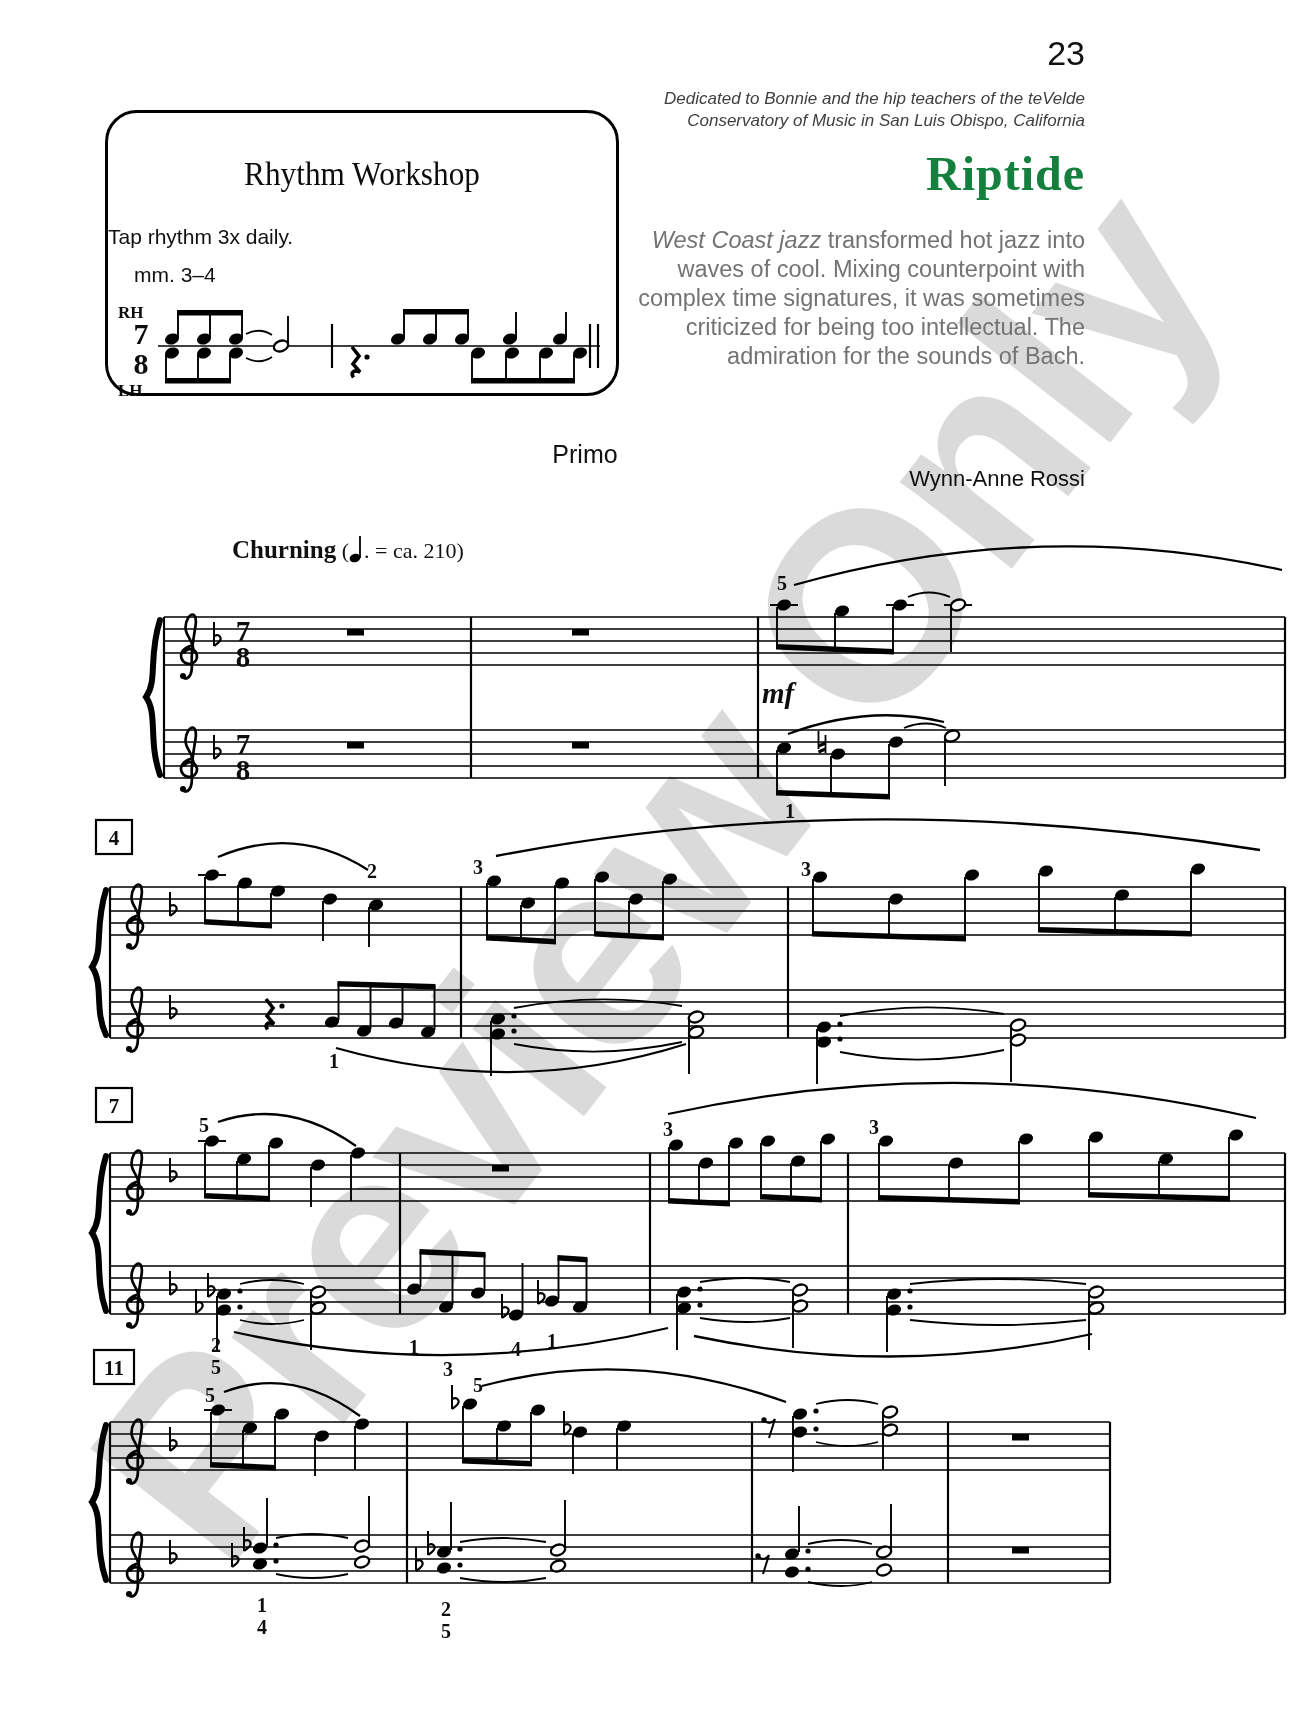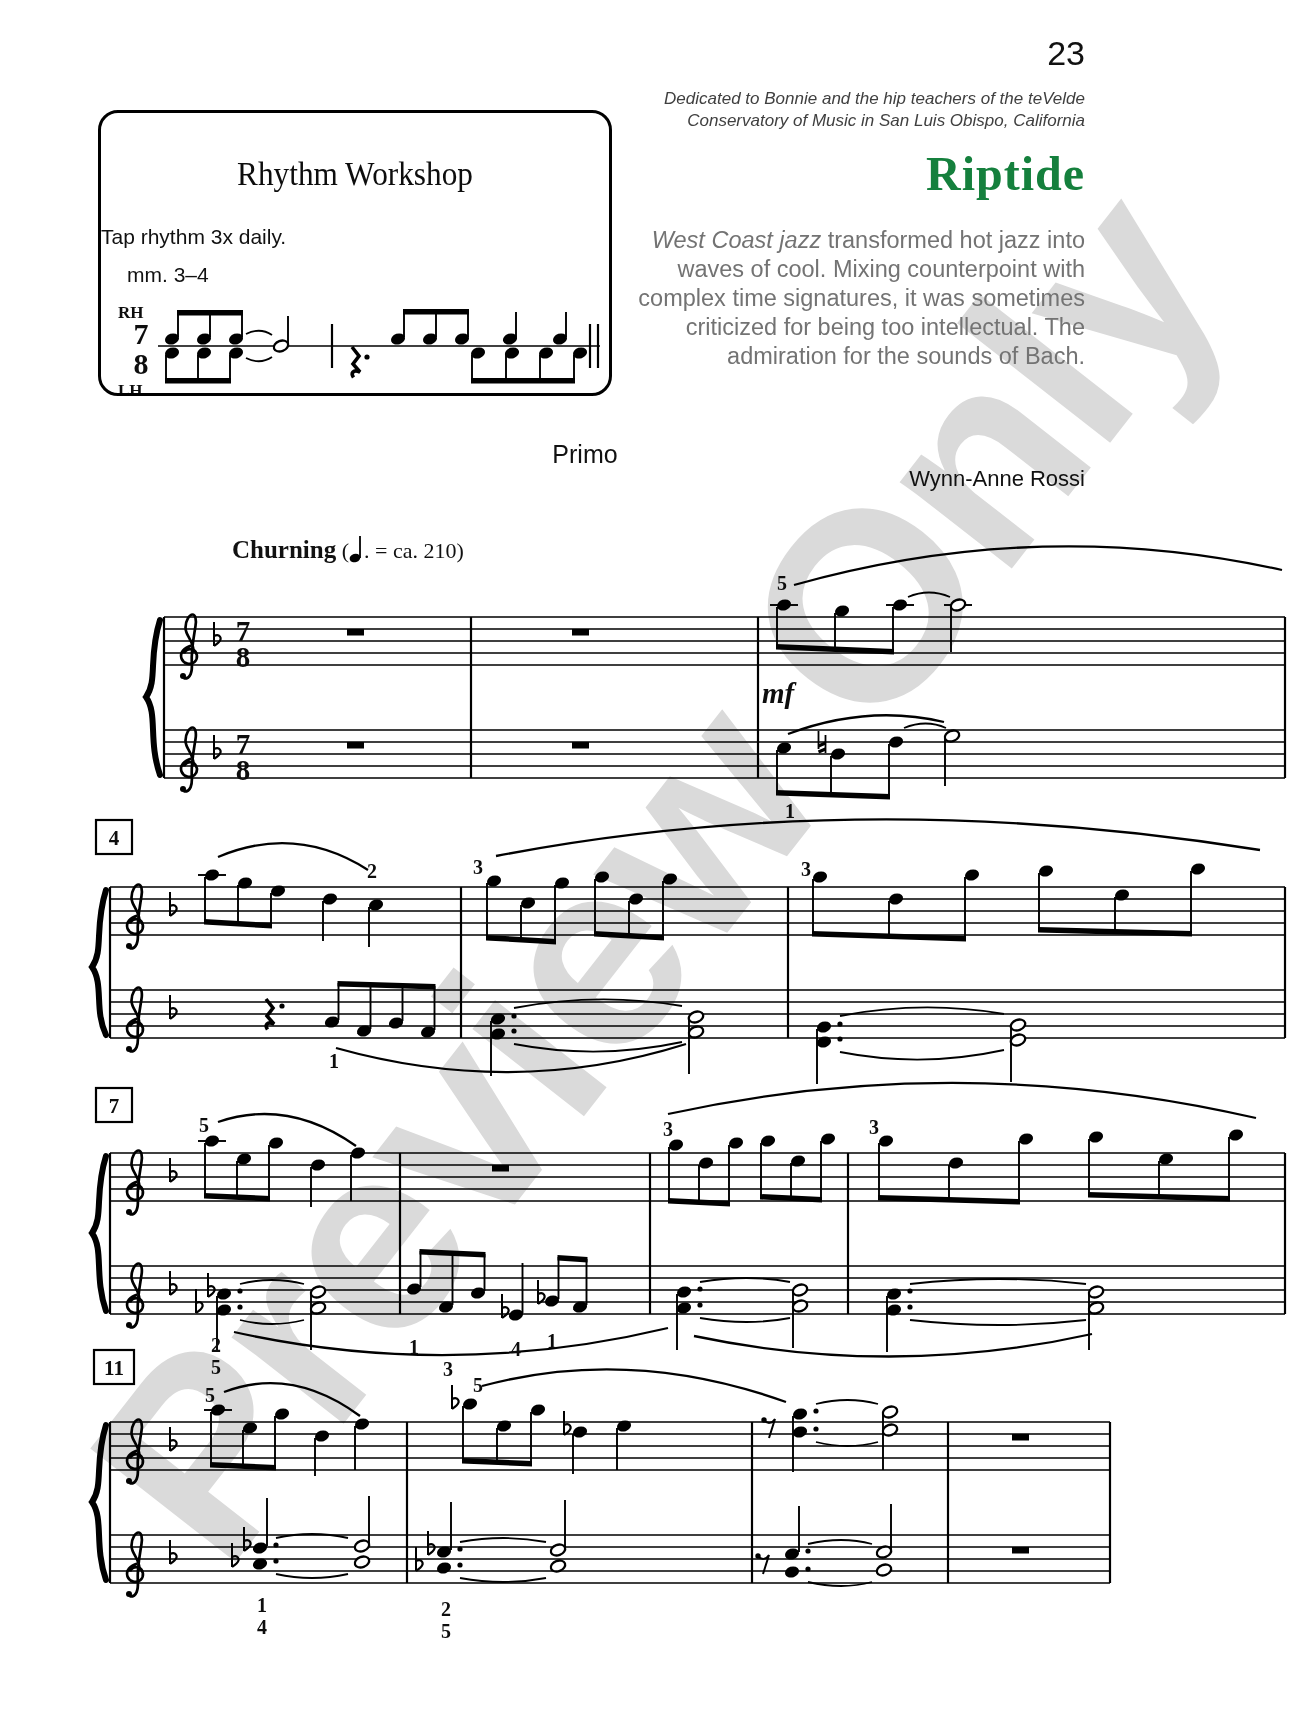--- a/index.html
+++ b/index.html
@@ -11,22 +11,22 @@
     transform:translate(-50%,-50%) rotate(-52deg);
     font:bold 268px "Liberation Sans",sans-serif;color:#dadada;
     white-space:nowrap;letter-spacing:-4px;user-select:none;}
   
   #pageno{top:34px;right:211px;font-size:34px;z-index:2;}
   #dedication{top:88px;right:211px;text-align:right;font-style:italic;
     font-size:17px;line-height:1.32;z-index:2;color:#404040;}
   #title{top:146px;right:211px;font:bold 48px "Liberation Serif",serif;
     letter-spacing:1px;z-index:2;color:#15803d;margin-left:44px;}
   
-  #workshop{left:98px;top:110px;width:508px;height:280px;border:3.5px solid #000;
-    border-radius:20px;z-index:2;background:transparent;text-decoration:underline;}
+  #workshop{left:105px;top:110px;width:508px;height:280px;border:3.5px solid #000;
+    border-radius:32px;z-index:2;background:transparent;text-decoration:underline;}
   #workshop .wtitle{position:absolute;left:0;right:0;top:42px;text-align:center;
     font:34px "Liberation Serif",serif;letter-spacing:0;color:#0d0d0d;transform:scaleX(.92);}
   #workshop .winstr{position:absolute;left:0;right:0;top:112px;text-align:left;
     font-size:21px;}
   #workshop .wmm{position:absolute;left:26px;top:150px;font-size:21px;}
   
   #descr{top:226px;right:211px;width:480px;text-align:right;
     font-size:23.5px;line-height:29px;z-index:2;color:#737373;}
   #descr .lead{font-style:italic;}
   #primo{left:485px;top:440px;width:200px;text-align:center;font-size:25px;z-index:2;}

